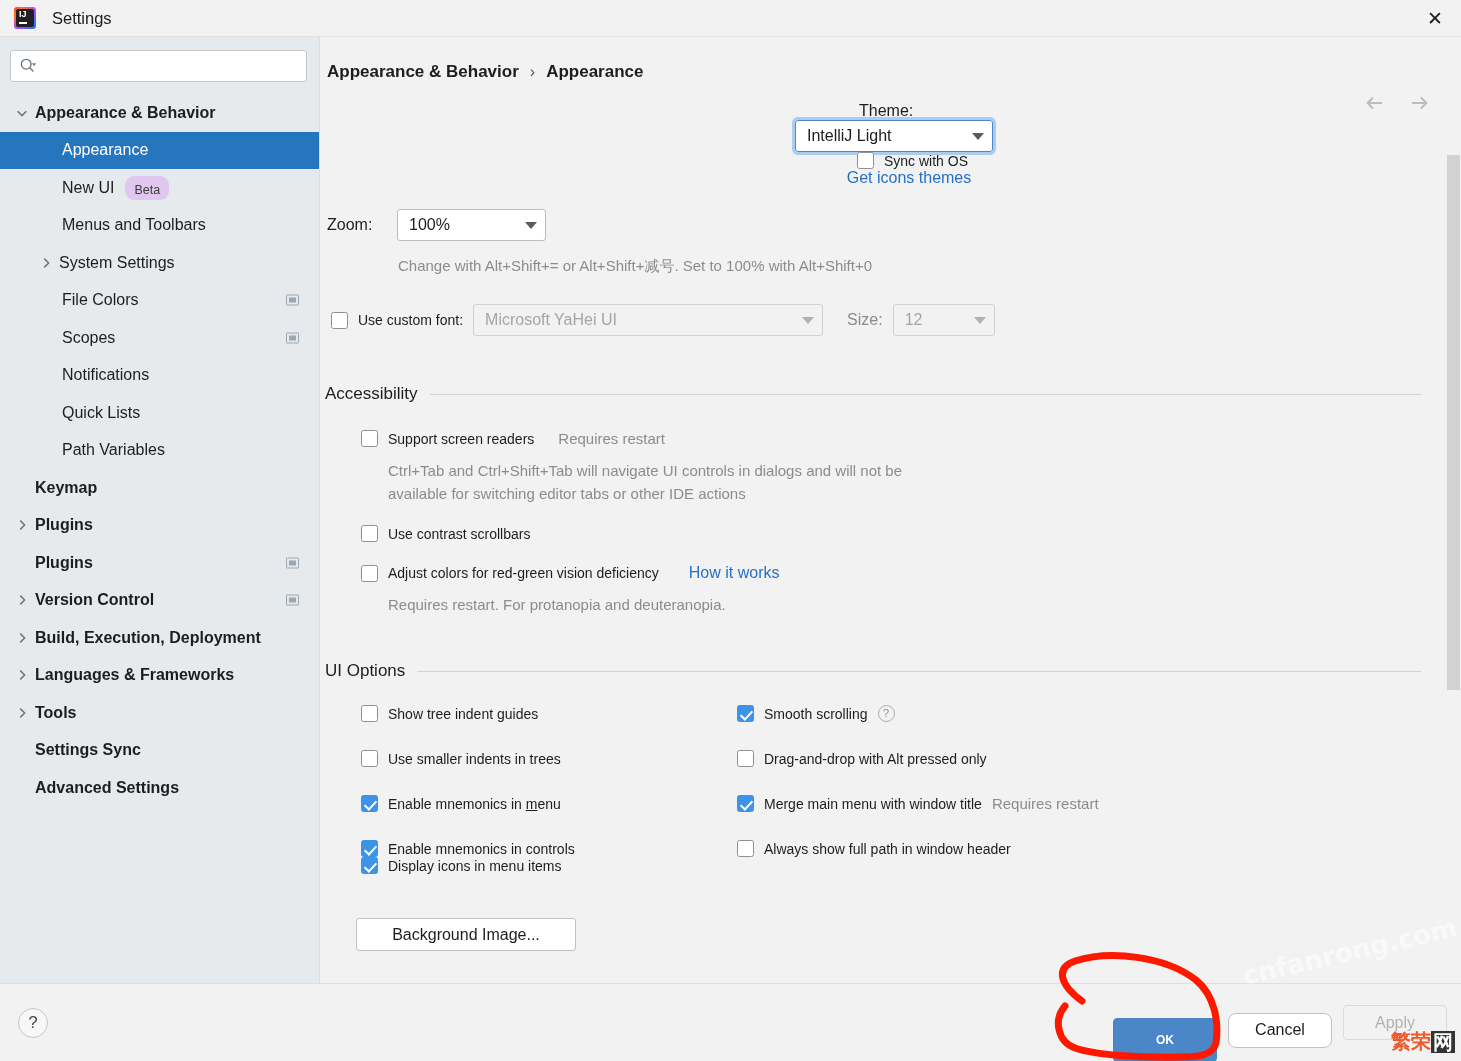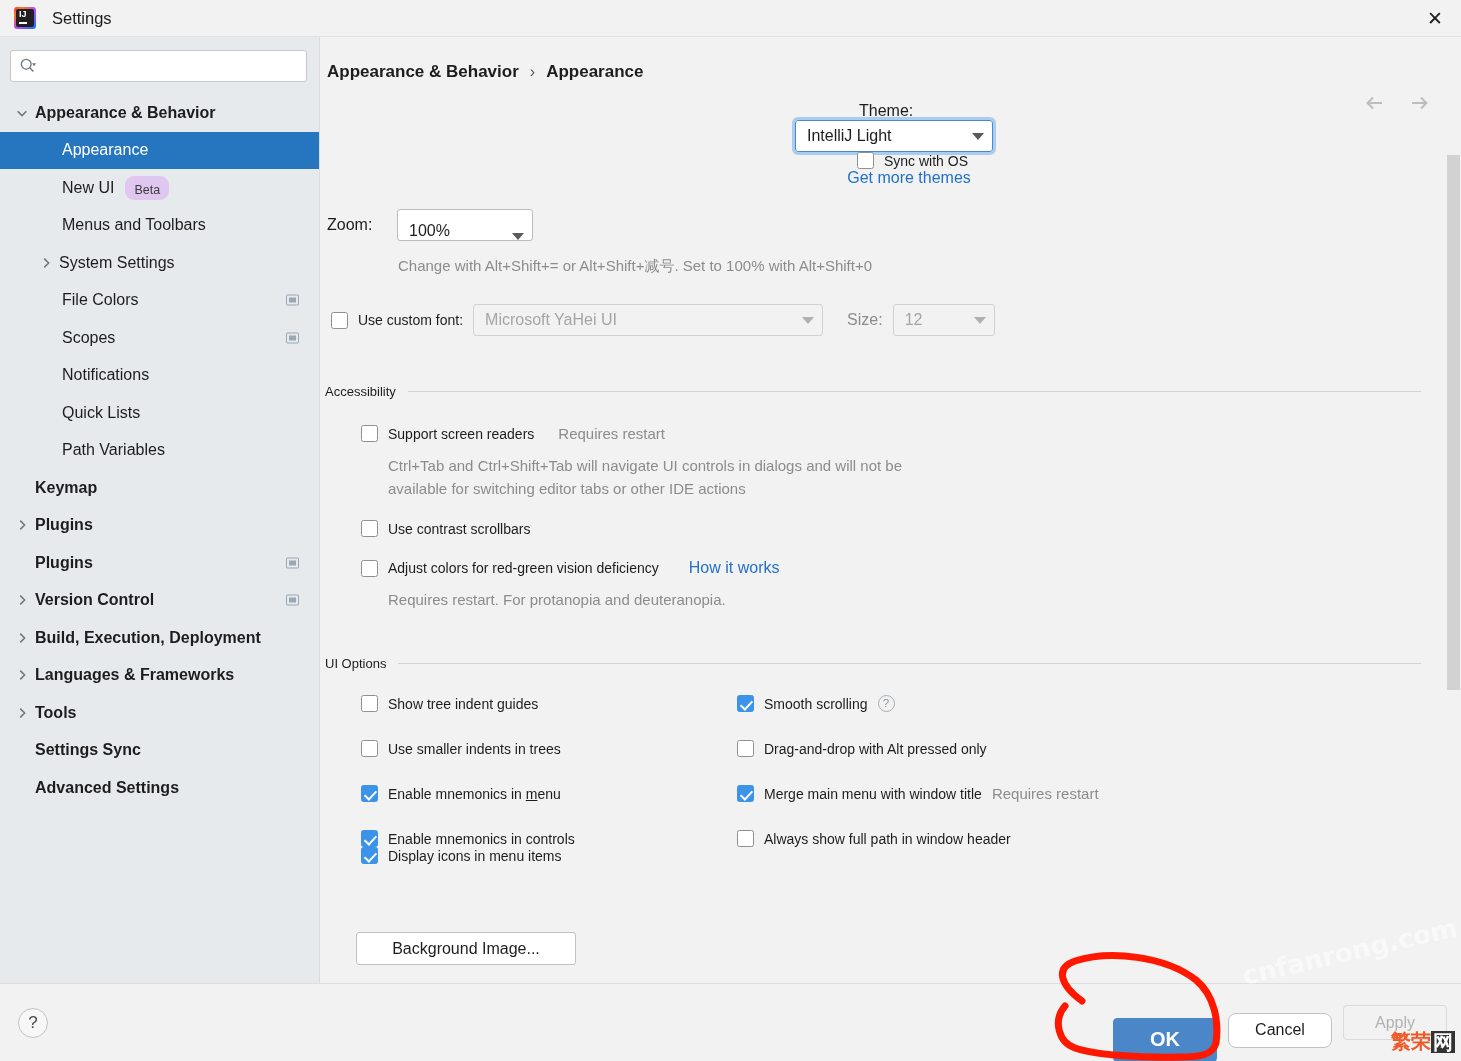--- a/index.html
+++ b/index.html
@@ -143,21 +143,21 @@
   .chk.on::after {
     content:""; position:absolute; left: 5px; top: 1.5px;
     width: 5px; height: 10px; border: solid #fff; border-width: 0 2px 2px 0;
     transform: rotate(43deg);
   }
   .chk-row { display: flex; align-items: center; gap: 10px; }
   .chk-label { font-size: 14px; }
   .chk-label u { text-decoration: underline; }
 
   .section-head {
-    display: flex; align-items: center; gap: 12px; font-size: 13px; color: #1d1d1d;
+    display: flex; align-items: center; gap: 12px; font-size: 17px; color: #1d1d1d;
   }
   .section-line { flex: 1; height: 1px; background: #d2d2d2; }
 
   .help-circle {
     width: 17px; height: 17px; border: 1.4px solid #a7afb5; border-radius: 50%;
     display: inline-flex; align-items: center; justify-content: center;
     font-size: 11.5px; color: #8b949b; line-height: 1;
   }
 
   .btn {
@@ -174,21 +174,21 @@
   }
   .help-btn {
     width: 30px; height: 30px; border-radius: 50%; border: 1px solid #c4c4c4;
     background: #f7f7f7; display: flex; align-items: center; justify-content: center;
     font-size: 17px; color: #4a4a4a; margin-left: 18px;
   }
   .footer-btns { position: absolute; right: 14px; display: flex; gap: 11px; align-items: center; }
   .btn-ok {
     background: #4a86c8; border: 1px solid #4a86c8; color: #fff; font-weight: bold;
     width: 104px; height: 44px; border-radius: 4px;
-    display:flex; align-items:center; justify-content:center; font-size: 20px; margin-top: 34px;
+    display:flex; align-items:center; justify-content:center; font-size: 12px; margin-top: 34px;
   }
   .btn-cancel {
     background: #fff; border: 1px solid #c0c3c6; color: #1d1d1d;
     width: 104px; height: 35px; border-radius: 8px;
     display:flex; align-items:center; justify-content:center; font-size: 16px; margin-top: 15px;
   }
   .btn-apply {
     background: #f2f2f2; border: 1px solid #d8dadc; color: #b2b2b2;
     width: 104px; height: 35px; border-radius: 4px;
     display:flex; align-items:center; justify-content:center; font-size: 16px;
@@ -367,26 +367,26 @@
       <div class="row" style="margin-top:20px; padding-left:7px;flex-direction:column;">
         <span class="lbl-txt" style="width:70px;">Theme:</span>
         <div class="combo focused" style="width:198px;">
           <span>IntelliJ Light</span>
           <span class="caret"></span>
         </div>
         <div class="chk-row" style="margin-left:37px;">
           <span class="chk" id="chk-sync"></span>
           <span class="chk-label">Sync with OS</span>
         </div>
-        <span class="link" style="margin-left:30px;">Get more themes</span>
+        <span class="link" style="margin-left:30px;">Get icons themes</span>
       </div>
 
       <div class="row" style="margin-top:22px; padding-left:7px;">
         <span class="lbl-txt" style="width:70px;">Zoom:</span>
-        <div class="combo" style="width:136px;align-items:flex-end;">
+        <div class="combo" style="width:149px;">
           <span>100%</span>
           <span class="caret"></span>
         </div>
       </div>
       <div class="lbl-muted" style="margin-top:16px; padding-left:78px;">Change with Alt+Shift+= or Alt+Shift+减号. Set to 100% with Alt+Shift+0</div>
 
       <div class="row" style="margin-top:28px; padding-left:11px;">
         <span class="chk" id="chk-customfont"></span>
         <span class="chk-label" style="margin-left:10px;">Use custom font:</span>
         <div class="combo disabled" style="width:350px; margin-left:10px;">
@@ -441,21 +441,21 @@
               <span class="chk-label">Use smaller indents in trees</span>
             </div>
             <div class="chk-row" style="margin-bottom: 28px; text-align: center;">
               <span class="chk on"></span>
               <span class="chk-label">Enable mnemonics in <u>m</u>enu</span>
             </div>
             <div class="chk-row" style="">
               <span class="chk on"></span>
               <span class="chk-label">Enable mnemonics in controls</span>
             </div>
-            <div class="chk-row" style="margin-bottom: 44px;">
+            <div class="chk-row" style="margin-bottom: 20px;">
               <span class="chk on"></span>
               <span class="chk-label">Display icons in menu items</span>
             </div>
           </div>
         <div style="flex:1;" id="ui-right">
             <div class="chk-row" style="margin-bottom: 28px;">
               <span class="chk on"></span>
               <span class="chk-label">Smooth scrolling</span>
               <span class="help-circle">?</span>
             </div>

